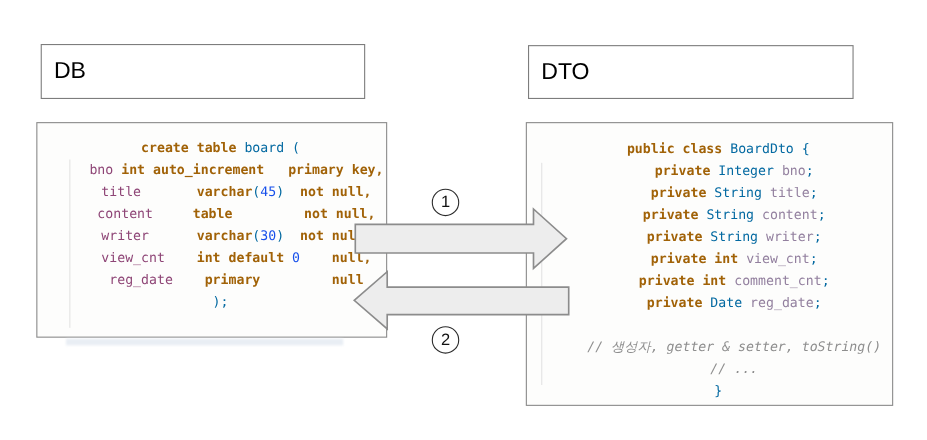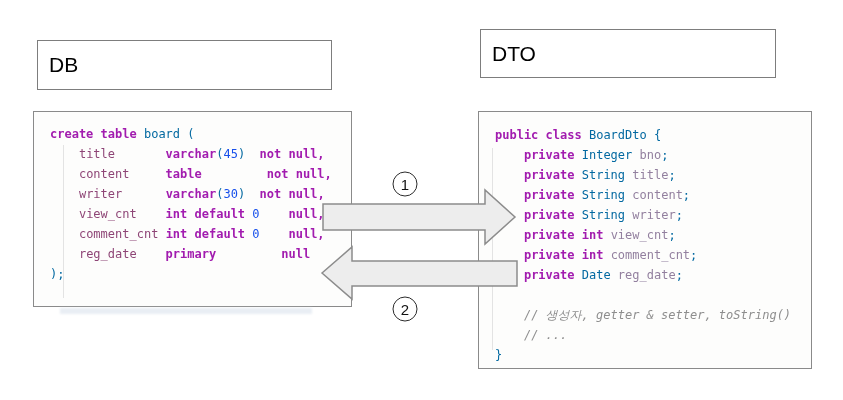--- a/index.html
+++ b/index.html
@@ -6,51 +6,52 @@
   html, body { background: #ffffff; }
   body {
     width: 843px; height: 400px;
     font-family: "Liberation Sans", sans-serif;
     overflow: hidden;
   }
   .canvas {
     position: relative;
     width: 843px; height: 304px;
     background: #ffffff;
+    text-align: center;
   }
 
   
   .label-box {
     position: absolute;
     border: 1.6px solid #7d7d7d;
     background: #ffffff;
     display: flex; align-items: center;
     padding-left: 11px;
     font-size: 21px;
     color: #000000;
   }
   #db-label-box  { left: 37px;  top: 40px; width: 295px; height: 50px; }
-  #dto-label-box { left: 480px; top: 29px; width: 296px; height: 49px; }
+  #dto-label-box { left: 480px; top: 41px; width: 296px; height: 49px; }
 
   
   .code-box {
     position: absolute;
     border: 1.6px solid #8a8a8a;
     background: #fdfdfc;
     font-family: "DejaVu Sans Mono", monospace;
     font-size: 12px;
     line-height: 20px;
   }
   #db-code-box  { left: 33px;  top: 111px; width: 319px; height: 196px; padding: 12px 0 0 16px; }
   #dto-code-box { left: 478px; top: 111px; width: 334px; height: 258px; padding: 13px 0 0 16px; }
 
   .code-line { white-space: pre; height: 20px; }
 
   
-  .tok-kw  { color: #a21caf; font-weight: bold; }
+  .tok-kw  { color: #a16207; font-weight: bold; }
   .tok-pl  { color: #0369a1; }
   .tok-id  { color: #8e4576; }
   .tok-num { color: #1750eb; }
   .tok-fld { color: #93809f; }
   .tok-cmt { color: #8e8e8e; font-style: italic; margin-top: 29px; }
 
   .indent-guide { position: absolute; width: 1px; background: #e3e3e3; }
   #db-guide  { left: 29px; top: 33px; height: 153px; }
   #dto-guide { left: 13px; top: 36px; height: 202px; }
 
@@ -100,25 +101,25 @@
   </div>
 
   <div class="label-box" id="dto-label-box">
     <span>DTO</span>
   </div>
 
   <div class="code-box" id="db-code-box">
     <div class="indent-guide" id="db-guide"></div>
     <div id="db-code">
         <div class="code-line"><span class="tok-kw">create table</span><span class="tok-pl"> board (</span></div>
+        <div class="code-line"><span class="tok-pl">    </span><span class="tok-id">bno</span><span class="tok-pl"> </span><span class="tok-kw">int</span><span class="tok-pl"> </span><span class="tok-kw">auto_increment</span><span class="tok-pl">   </span><span class="tok-kw">primary key,</span></div>
         <div class="code-line"><span class="tok-pl">    </span><span class="tok-id">title</span><span class="tok-pl">       </span><span class="tok-kw">varchar</span><span class="tok-pl">(</span><span class="tok-num">45</span><span class="tok-pl">)  </span><span class="tok-kw">not null,</span></div>
         <div class="code-line"><span class="tok-pl">    </span><span class="tok-id">content</span><span class="tok-pl">     </span><span class="tok-kw">table</span><span class="tok-pl">         </span><span class="tok-kw">not null,</span></div>
         <div class="code-line"><span class="tok-pl">    </span><span class="tok-id">writer</span><span class="tok-pl">      </span><span class="tok-kw">varchar</span><span class="tok-pl">(</span><span class="tok-num">30</span><span class="tok-pl">)  </span><span class="tok-kw">not null,</span></div>
         <div class="code-line"><span class="tok-pl">    </span><span class="tok-id">view_cnt</span><span class="tok-pl">    </span><span class="tok-kw">int default </span><span class="tok-num">0</span><span class="tok-pl">    </span><span class="tok-kw">null,</span></div>
-        <div class="code-line"><span class="tok-pl">    </span><span class="tok-id">comment_cnt</span><span class="tok-pl"> </span><span class="tok-kw">int default </span><span class="tok-num">0</span><span class="tok-pl">    </span><span class="tok-kw">null,</span></div>
         <div class="code-line"><span class="tok-pl">    </span><span class="tok-id">reg_date</span><span class="tok-pl">    </span><span class="tok-kw">primary</span><span class="tok-pl">         </span><span class="tok-kw">null</span></div>
         <div class="code-line"><span class="tok-pl">);</span></div>
       </div>
   </div>
   <div class="shadow-strip"></div>
 
   <div class="code-box" id="dto-code-box">
     <div class="indent-guide" id="dto-guide"></div>
     <div id="dto-code">
         <div class="code-line"><span class="tok-kw">public class</span><span class="tok-pl"> BoardDto {</span></div>

